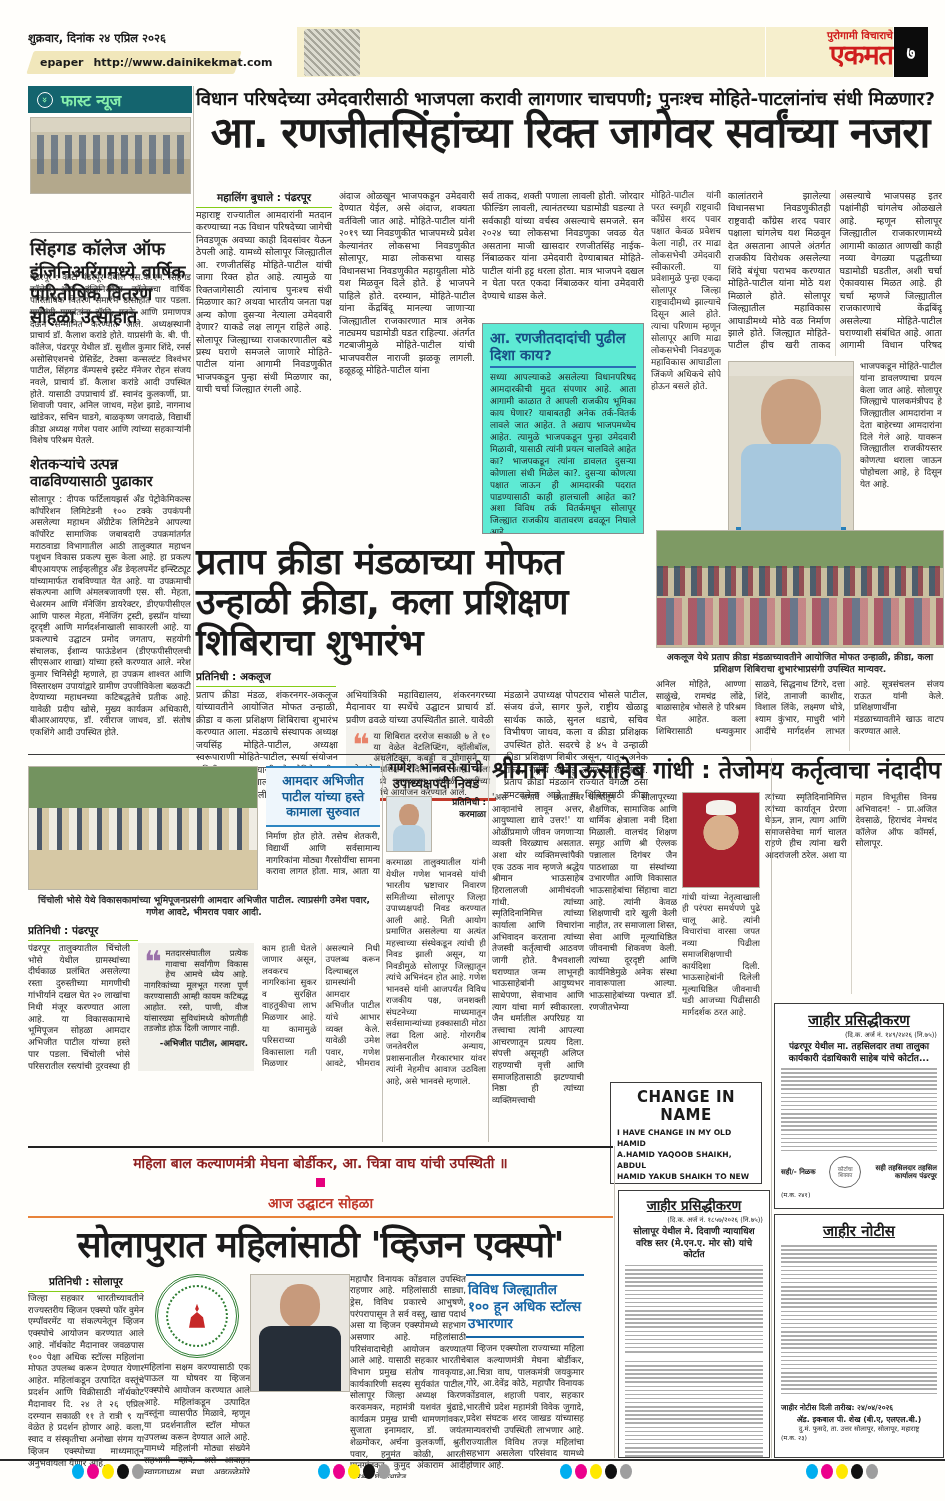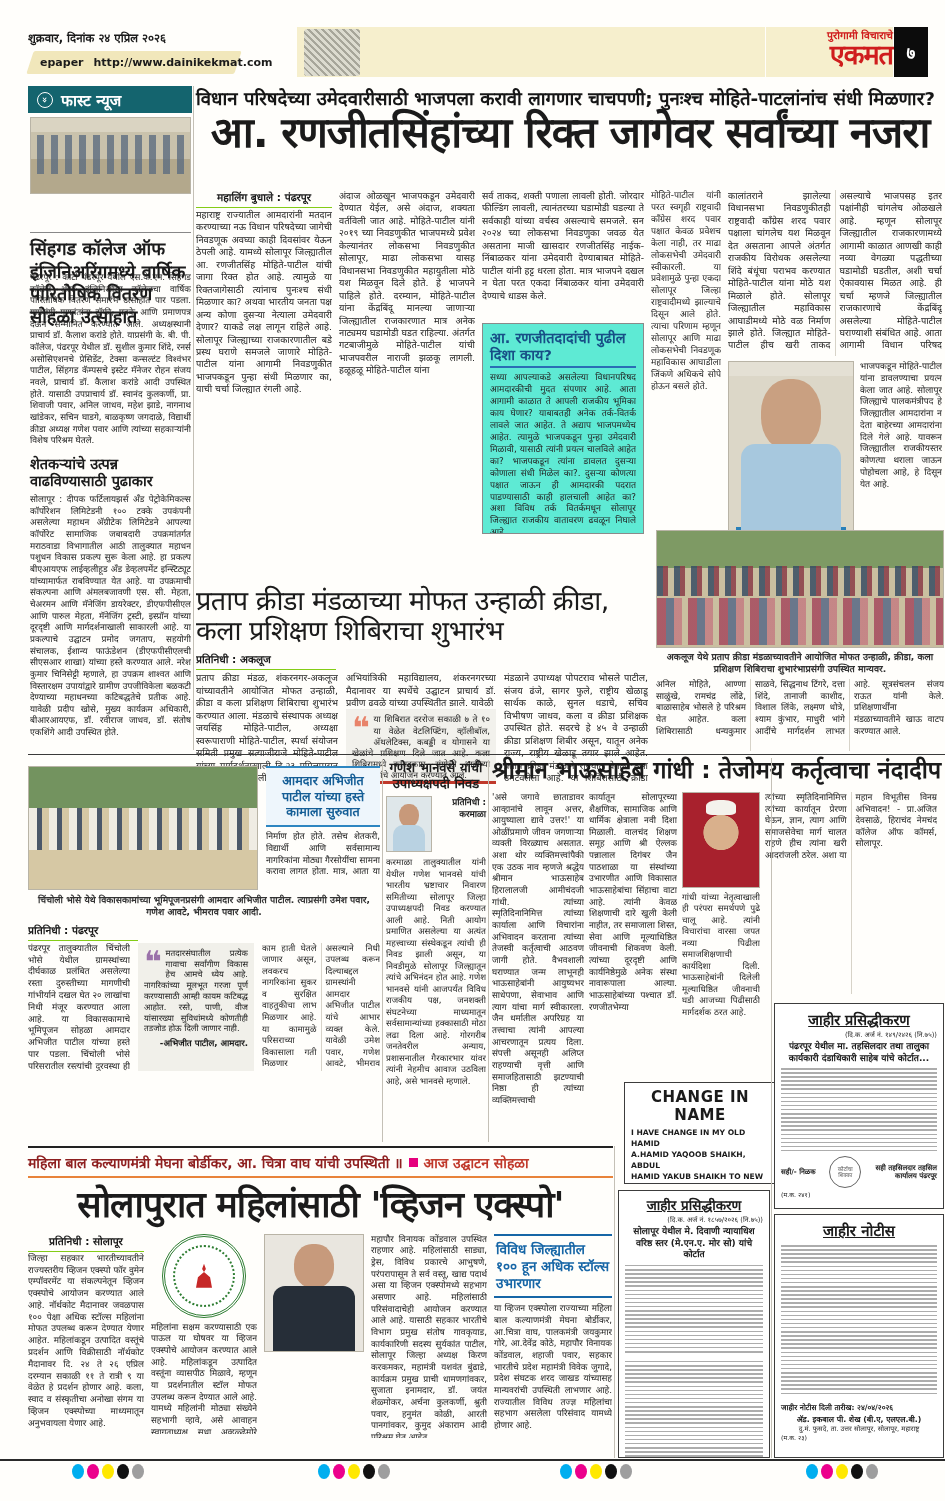--- a/index.html
+++ b/index.html
@@ -24,21 +24,21 @@
      repeating-linear-gradient(45deg,#9a9a92 0 2px,#d8d8d0 2px 5px),
      linear-gradient(#cfcfc6,#bdbdb2);border-radius:3px;opacity:.85;}
   .mast-title{font-size:35px;font-weight:800;letter-spacing:-1px;color:#0d0d0d;white-space:nowrap;}
   .ekmat-box{background:#f6efcd;text-align:right;padding-top:3px;}
   .ekmat-tag{font-size:10.5px;font-weight:bold;color:#cf1d1d;line-height:1;}
   .ekmat-name{font-size:27px;font-weight:800;color:#cf1d1d;line-height:1.05;letter-spacing:-1px;}
   .pageno{background:#0c0c0c;color:#fff;font-size:17px;font-weight:bold;display:flex;
           align-items:center;justify-content:center;}
   .kicker{font-size:18.5px;font-weight:800;color:#161616;white-space:nowrap;}
   
-  .fast-head{background:#14646e;color:#ffffff;display:flex;align-items:center;gap:8px;
+  .fast-head{background:#14646e;color:#86efac;display:flex;align-items:center;gap:8px;
              padding:0 9px;font-size:15.5px;font-weight:bold;}
   .fast-ic{width:16px;height:16px;border:1.6px solid #fff;border-radius:50%;display:flex;
            align-items:center;justify-content:center;font-size:9px;line-height:1;
            transform:rotate(90deg);}
   .side-cap{font-size:8.8px;font-weight:bold;color:#333;text-align:center;line-height:1.3;}
   .side-h1{font-size:18px;font-weight:800;line-height:1.25;}
   .side-h2{font-size:14.5px;font-weight:800;line-height:1.2;}
   
   .ph{position:relative;overflow:hidden;border:1px solid #b9b4a6;}
   .ph-group1{background:linear-gradient(180deg,#dad4c2 0 18%,#c9c2ac 18% 55%,#b3a88c 55% 100%);}
@@ -71,21 +71,21 @@
   .ph-woman:after{content:"";position:absolute;left:8%;top:44%;width:84%;height:56%;
      border-radius:12px 12px 0 0;background:#262e38;}
   .ph-bar{position:absolute;left:6%;bottom:2px;width:88%;height:4px;background:#2980b9;}
   
   .lead-hl{font-size:42px;font-weight:800;text-align:center;line-height:1.08;letter-spacing:-1px;}
   .inset{border:1px solid #8a8a8a;padding:6px 7px;background:#5eead4;}
   .inset h3{margin:0 0 4px 0;font-size:14.5px;color:#174f86;border-bottom:2px solid #2a6db5;
             padding-bottom:3px;line-height:1.15;}
   .inset .bt{font-size:8.9px;}
   
-  .hl27{font-size:27px;font-weight:400;line-height:1.12;letter-spacing:-.5px;margin-top:44px;}
+  .hl27{font-size:36px;font-weight:700;line-height:1.12;letter-spacing:-.5px;}
   .hl26{font-size:26px;font-weight:800;line-height:1.12;letter-spacing:-.5px;}
   .hl24{font-size:23.5px;font-weight:800;line-height:1.1;white-space:nowrap;}
   .hl12{font-size:13px;font-weight:800;line-height:1.2;text-align:center;}
   .caption{font-size:9.2px;font-weight:bold;text-align:center;line-height:1.3;color:#333;}
   
   .qbox{background:#f2f1ec;padding:5px 6px 4px 6px;position:relative;}
   .qbox .qm{float:left;font-size:30px;line-height:.8;margin:2px 4px 0 0;font-weight:bold;}
   .qbox .qt{font-size:8.6px;line-height:1.3;text-align:justify;}
   .qbox .qa{font-size:9px;font-weight:bold;text-align:right;margin-top:3px;}
   .q-orange{border-bottom:3px solid #c0392b;}
@@ -99,21 +99,21 @@
   .ad-title-en{font-size:15px;font-weight:800;text-align:center;letter-spacing:.5px;margin:0 0 3px 0;}
   .ad-sub{font-size:6.8px;text-align:right;margin:1px 0;}
   .ad-court{font-size:9px;font-weight:bold;text-align:center;line-height:1.3;margin:2px 0 4px 0;}
   .ad-body{font-size:8.2px;font-weight:bold;line-height:1.45;}
   .greek{background:repeating-linear-gradient(to bottom,#5a5a5a 0 1.5px,transparent 1.5px 4.1px);
          opacity:.5;}
   .stamp{width:32px;height:32px;border:1px solid #666;border-radius:50%;display:flex;
          align-items:center;justify-content:center;font-size:5.6px;text-align:center;color:#555;line-height:1.2;}
   .sig{font-size:7px;font-weight:bold;line-height:1.25;}
   
-  .v-kicker{font-size:14px;font-weight:800;color:#8e1f1f;display:flex;align-items:center;gap:6px;white-space:nowrap;}
+  .v-kicker{font-size:14px;font-weight:800;color:#8e1f1f;display:flex;align-items:center;gap:6px;white-space:nowrap;flex-direction:column;}
   .v-kicker .sq{width:9px;height:9px;background:#e5007d;display:inline-block;}
   .v-kicker .red2{color:#c0392b;}
   .v-hl{font-size:36px;font-weight:800;text-align:center;letter-spacing:-1px;line-height:1.05;}
   .subhead-box{border-top:2.5px solid #1766a6;border-bottom:2.5px solid #1766a6;padding:5px 2px;
                font-size:13.5px;font-weight:800;color:#1766a6;line-height:1.25;}
   .logo-cir{width:84px;height:84px;border-radius:50%;border:3px double #2e7d32;background:#fff;
             position:relative;margin:0 auto 4px auto;}
   .logo-cir .lamp{position:absolute;left:50%;top:50%;transform:translate(-50%,-50%);
             width:16px;height:24px;background:#c62828;
             clip-path:polygon(50% 0,62% 22%,50% 34%,38% 22%,50% 0,50% 34%,88% 56%,100% 100%,0 100%,12% 56%,50% 34%);}
@@ -245,21 +245,21 @@
       <div class="bt" style="width:92px;height:340px;font-size:8.7px;">'असे जगावे छाताडावर आव्हानांचे लावून अत्तर, आयुष्याला द्यावे उत्तर!' या ओळींप्रमाणे जीवन जगणाऱ्या व्यक्ती विरळ्याच असतात. अशा थोर व्यक्तिमत्त्वांपैकी एक उठक नाव म्हणजे श्रद्धेय श्रीमान भाऊसाहेब हिरालालजी आमीचंदजी गांधी. त्यांच्या स्मृतिदिनानिमित्त त्यांच्या कार्याला आणि विचारांना अभिवादन करताना त्यांच्या तेजस्वी कर्तृत्वाची आठवण जागी होते. वैभवशाली घराण्यात जन्म लाभूनही भाऊसाहेबांनी आयुष्यभर साधेपणा, सेवाभाव आणि त्याग यांचा मार्ग स्वीकारला. जैन धर्मातील अपरिग्रह या तत्त्वाचा त्यांनी आपल्या आचरणातून प्रत्यय दिला. संपत्ती असूनही अलिप्त राहण्याची वृत्ती आणि समाजहितासाठी झटण्याची निष्ठा ही त्यांच्या व्यक्तिमत्त्वाची</div>
       <div class="bt" style="width:88px;height:282px;font-size:8.7px;">कार्यातून सोलापूरच्या शैक्षणिक, सामाजिक आणि धार्मिक क्षेत्राला नवी दिशा मिळाली. वालचंद शिक्षण समूह आणि श्री ऐल्लक पन्नालाल दिगंबर जैन पाठशाळा या संस्थांच्या उभारणीत आणि विकासात भाऊसाहेबांचा सिंहाचा वाटा आहे. त्यांनी केवळ शिक्षणाची दारे खुली केली नाहीत, तर समाजाला शिस्त, सेवा आणि मूल्याधिष्ठित जीवनाची शिकवण केली. त्यांच्या दूरदृष्टी आणि कार्यनिष्ठेमुळे अनेक संस्था नावारूपाला आल्या. भाऊसाहेबांच्या पश्चात डॉ. रणजीतभेम्या</div>
       <div style="width:78px;">
         <div class="ph ph-red" style="width:78px;height:96px;"></div>
         <div class="bt" style="height:182px;margin-top:4px;font-size:8.6px;">गांधी यांच्या नेतृत्वाखाली ही परंपरा समर्थपणे पुढे चालू आहे. त्यांनी विचारांचा वारसा जपत नव्या पिढीला समाजशिक्षणाची कार्यदिशा दिली. भाऊसाहेबांनी दिलेली मूल्याधिष्ठित जीवनाची घडी आजच्या पिढीसाठी मार्गदर्शक ठरत आहे.</div>
       </div>
       <div class="bt cols2" style="width:172px;height:202px;font-size:8.7px;">त्यांच्या स्मृतिदिनानिमित्त त्यांच्या कार्यातून प्रेरणा घेऊन, ज्ञान, त्याग आणि समाजसेवेचा मार्ग चालत राहणे हीच त्यांना खरी आदरांजली ठरेल. अशा या महान विभूतीस विनम्र अभिवादन! - प्रा.अजित देवसाळे, हिराचंद नेमचंद कॉलेज ऑफ कॉमर्स, सोलापूर.</div>
     </div>
   </div>
 
-  <div class="abs adbox" style="left:624px;top:1082px;width:152px;height:102px;">
+  <div class="abs adbox" style="left:610px;top:1082px;width:152px;height:102px;">
     <div class="ad-title-en">CHANGE IN NAME</div>
     <div class="ad-body" style="font-size:7.6px;">
       <div>I HAVE CHANGE IN MY OLD HAMID</div>
       <div>A.HAMID YAQOOB SHAIKH, ABDUL</div>
       <div>HAMID YAKUB SHAIKH TO NEW NAME</div>
 
     </div>
   </div>
   <div class="abs adbox" style="left:618px;top:1190px;width:152px;height:268px;">
     <div class="ad-title" style="font-size:13.5px;">जाहीर प्रसिद्धीकरण</div>
@@ -292,21 +292,21 @@
 
   <div class="abs" style="left:28px;top:1146px;width:585px;">
     <div style="height:1.5px;background:#222;margin-bottom:5px;"></div>
     <div class="v-kicker">
       <span>महिला बाल कल्याणमंत्री मेघना बोर्डीकर, आ. चित्रा वाघ यांची उपस्थिती ॥</span>
       <span class="sq"></span>
       <span class="red2">आज उद्घाटन सोहळा</span>
     </div>
     <div style="height:2.5px;background:#e8833a;margin-top:4px;"></div>
     <div class="v-hl" style="margin-top:8px;">सोलापुरात महिलांसाठी 'व्हिजन एक्स्पो'</div>
-    <div style="display:flex;gap:7px;margin-top:10px;height:204px;">
+    <div style="display:flex;margin-top:10px;height:204px;">
       <div style="width:116px;">
         <div class="byline">प्रतिनिधी : सोलापूर</div>
         <div class="bt" style="height:178px;font-size:8.8px;">जिल्हा सहकार भारतीच्यावतीने राज्यस्तरीय व्हिजन एक्स्पो फॉर वुमेन एम्पॉवरमेंट या संकल्पनेतून व्हिजन एक्स्पोचे आयोजन करण्यात आले आहे. नॉर्थकोट मैदानावर जवळपास १०० पेक्षा अधिक स्टॉल्स महिलांना मोफत उपलब्ध करून देण्यात येणार आहेत. महिलांकडून उत्पादित वस्तूंचे प्रदर्शन आणि विक्रीसाठी नॉर्थकोट मैदानावर दि. २४ ते २६ एप्रिल दरम्यान सकाळी ११ ते रात्री ९ या वेळेत हे प्रदर्शन होणार आहे. कला, स्वाद व संस्कृतीचा अनोखा संगम या व्हिजन एक्स्पोच्या माध्यमातून अनुभवायला येणार आहे.</div>
       </div>
       <div style="width:106px;">
         <div class="logo-cir">
           <span class="leaf"></span>
           <span class="lamp"></span>
         </div>
         <div class="bt" style="height:112px;font-size:8.7px;">महिलांना सक्षम करण्यासाठी एक पाऊल या घोषवर या व्हिजन एक्स्पोचे आयोजन करण्यात आले आहे. महिलांकडून उत्पादित वस्तूंना व्यासपीठ मिळावे, म्हणून या प्रदर्शनातील स्टॉल मोफत उपलब्ध करून देण्यात आले आहे. यामध्ये महिलांनी मोठ्या संख्येने सहभागी व्हावे, असे आवाहन स्वागताध्यक्ष सुधा अव्हळ्ढेमोरे यांनी केले.</div>

